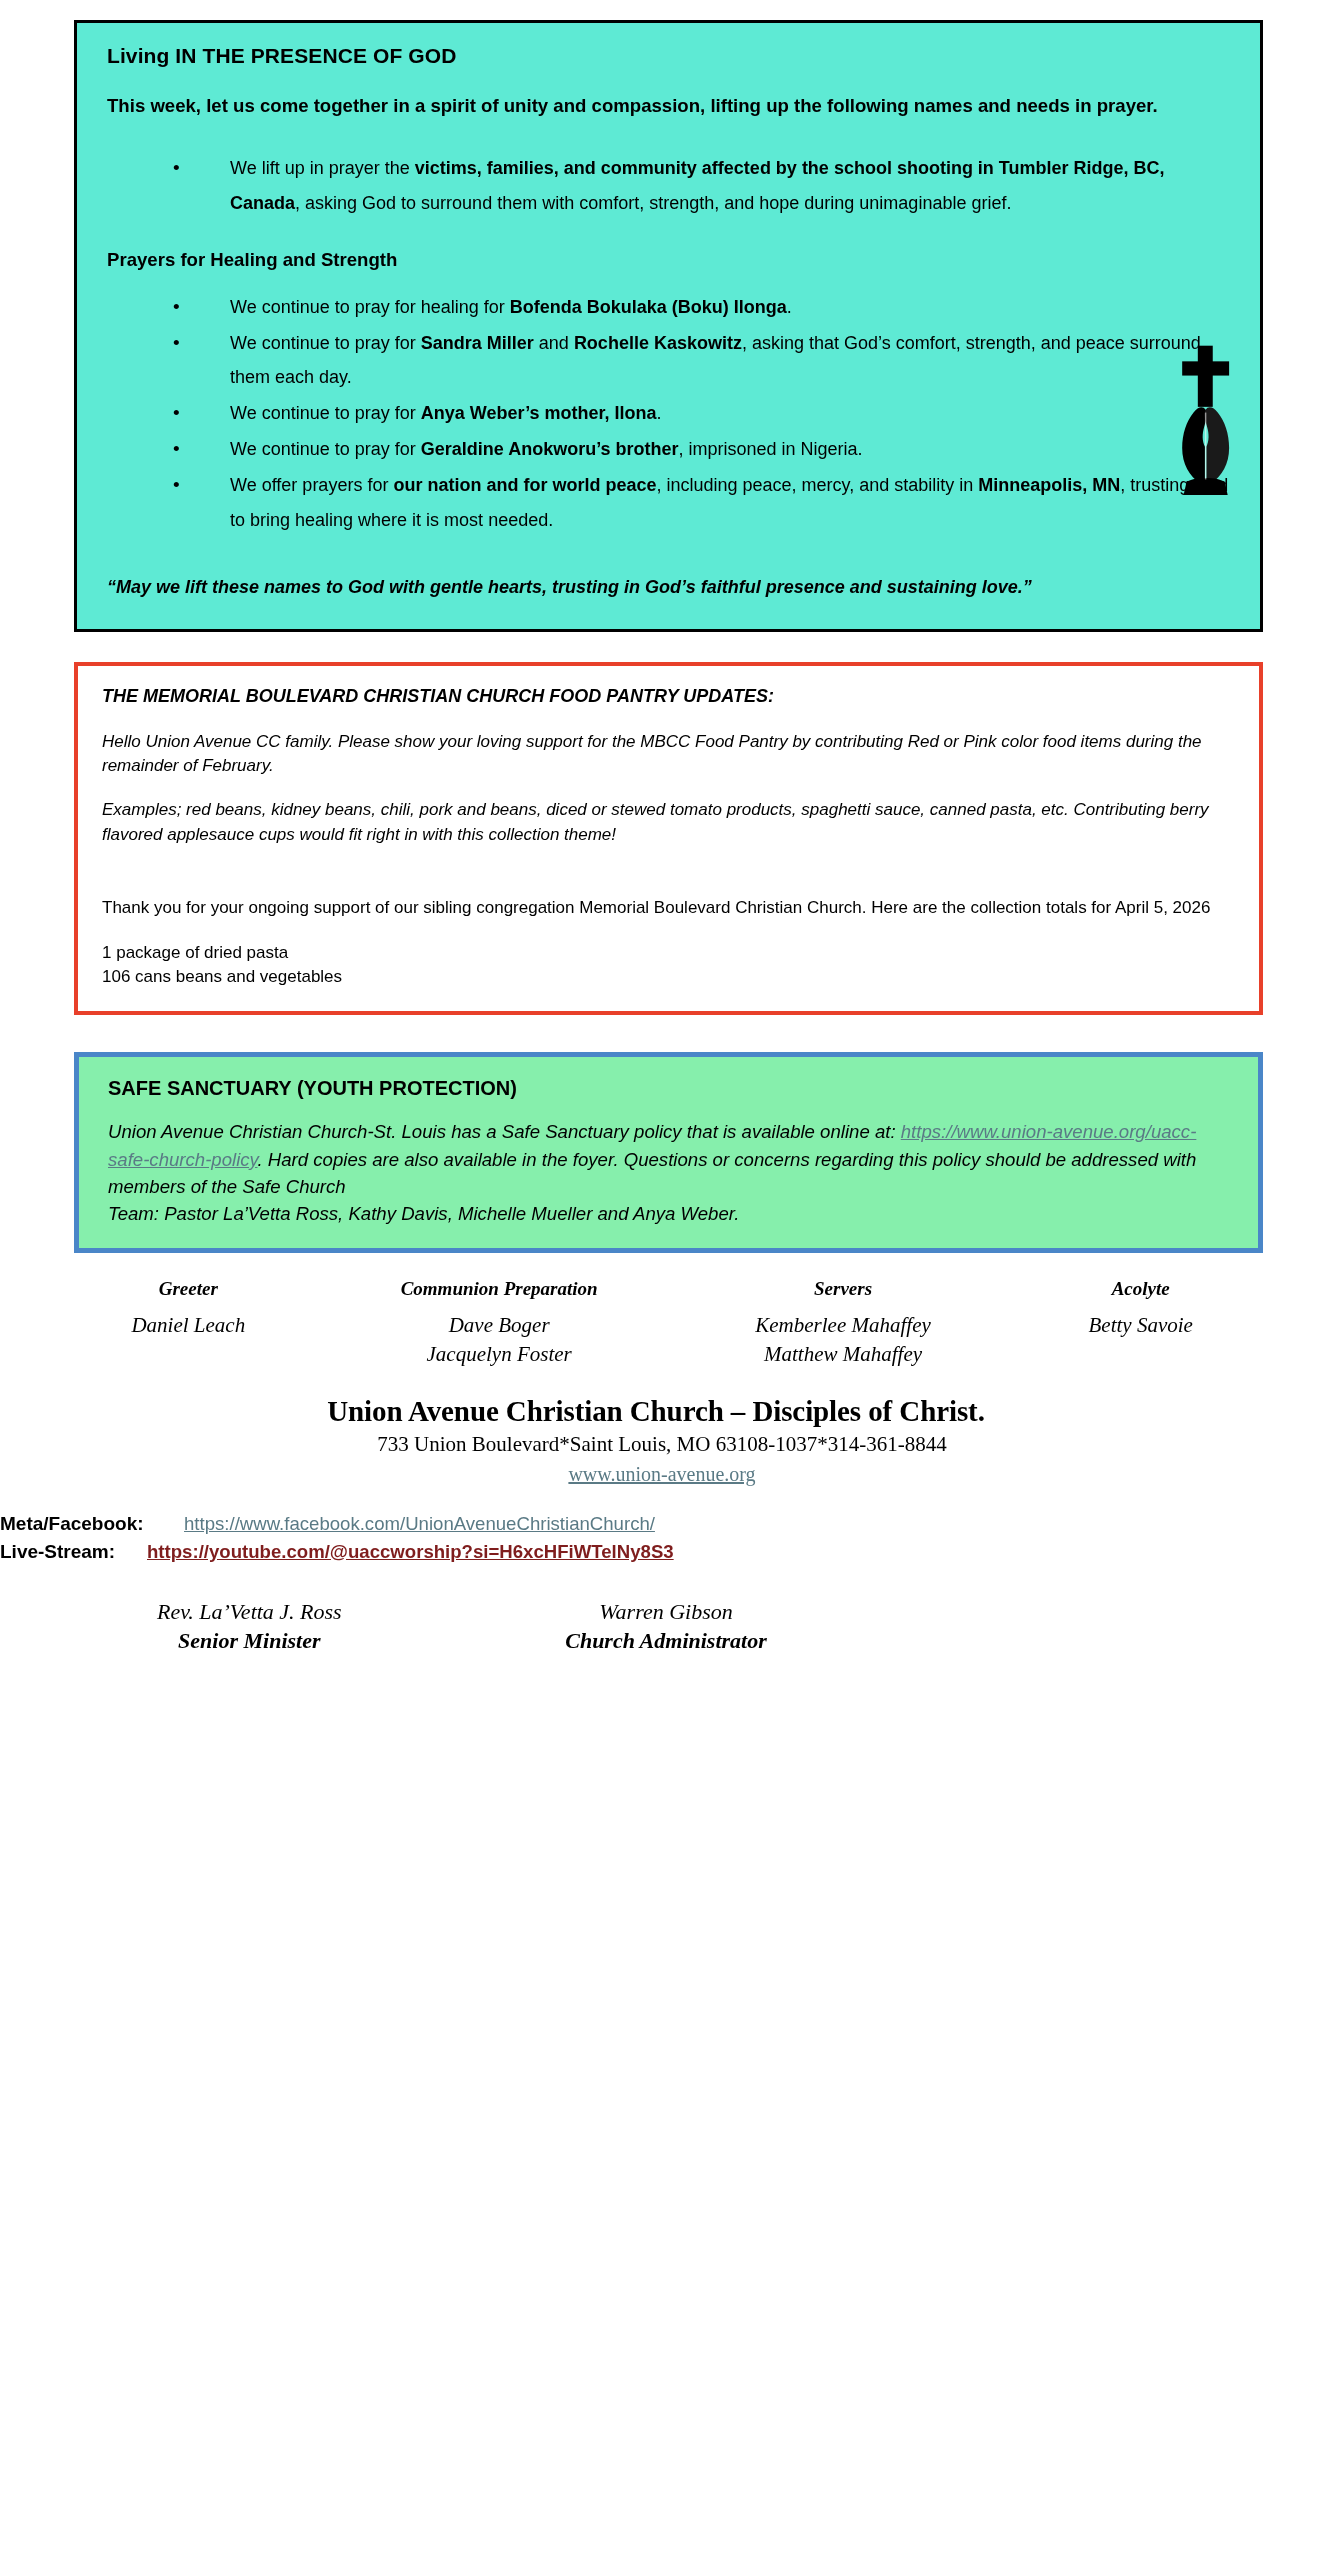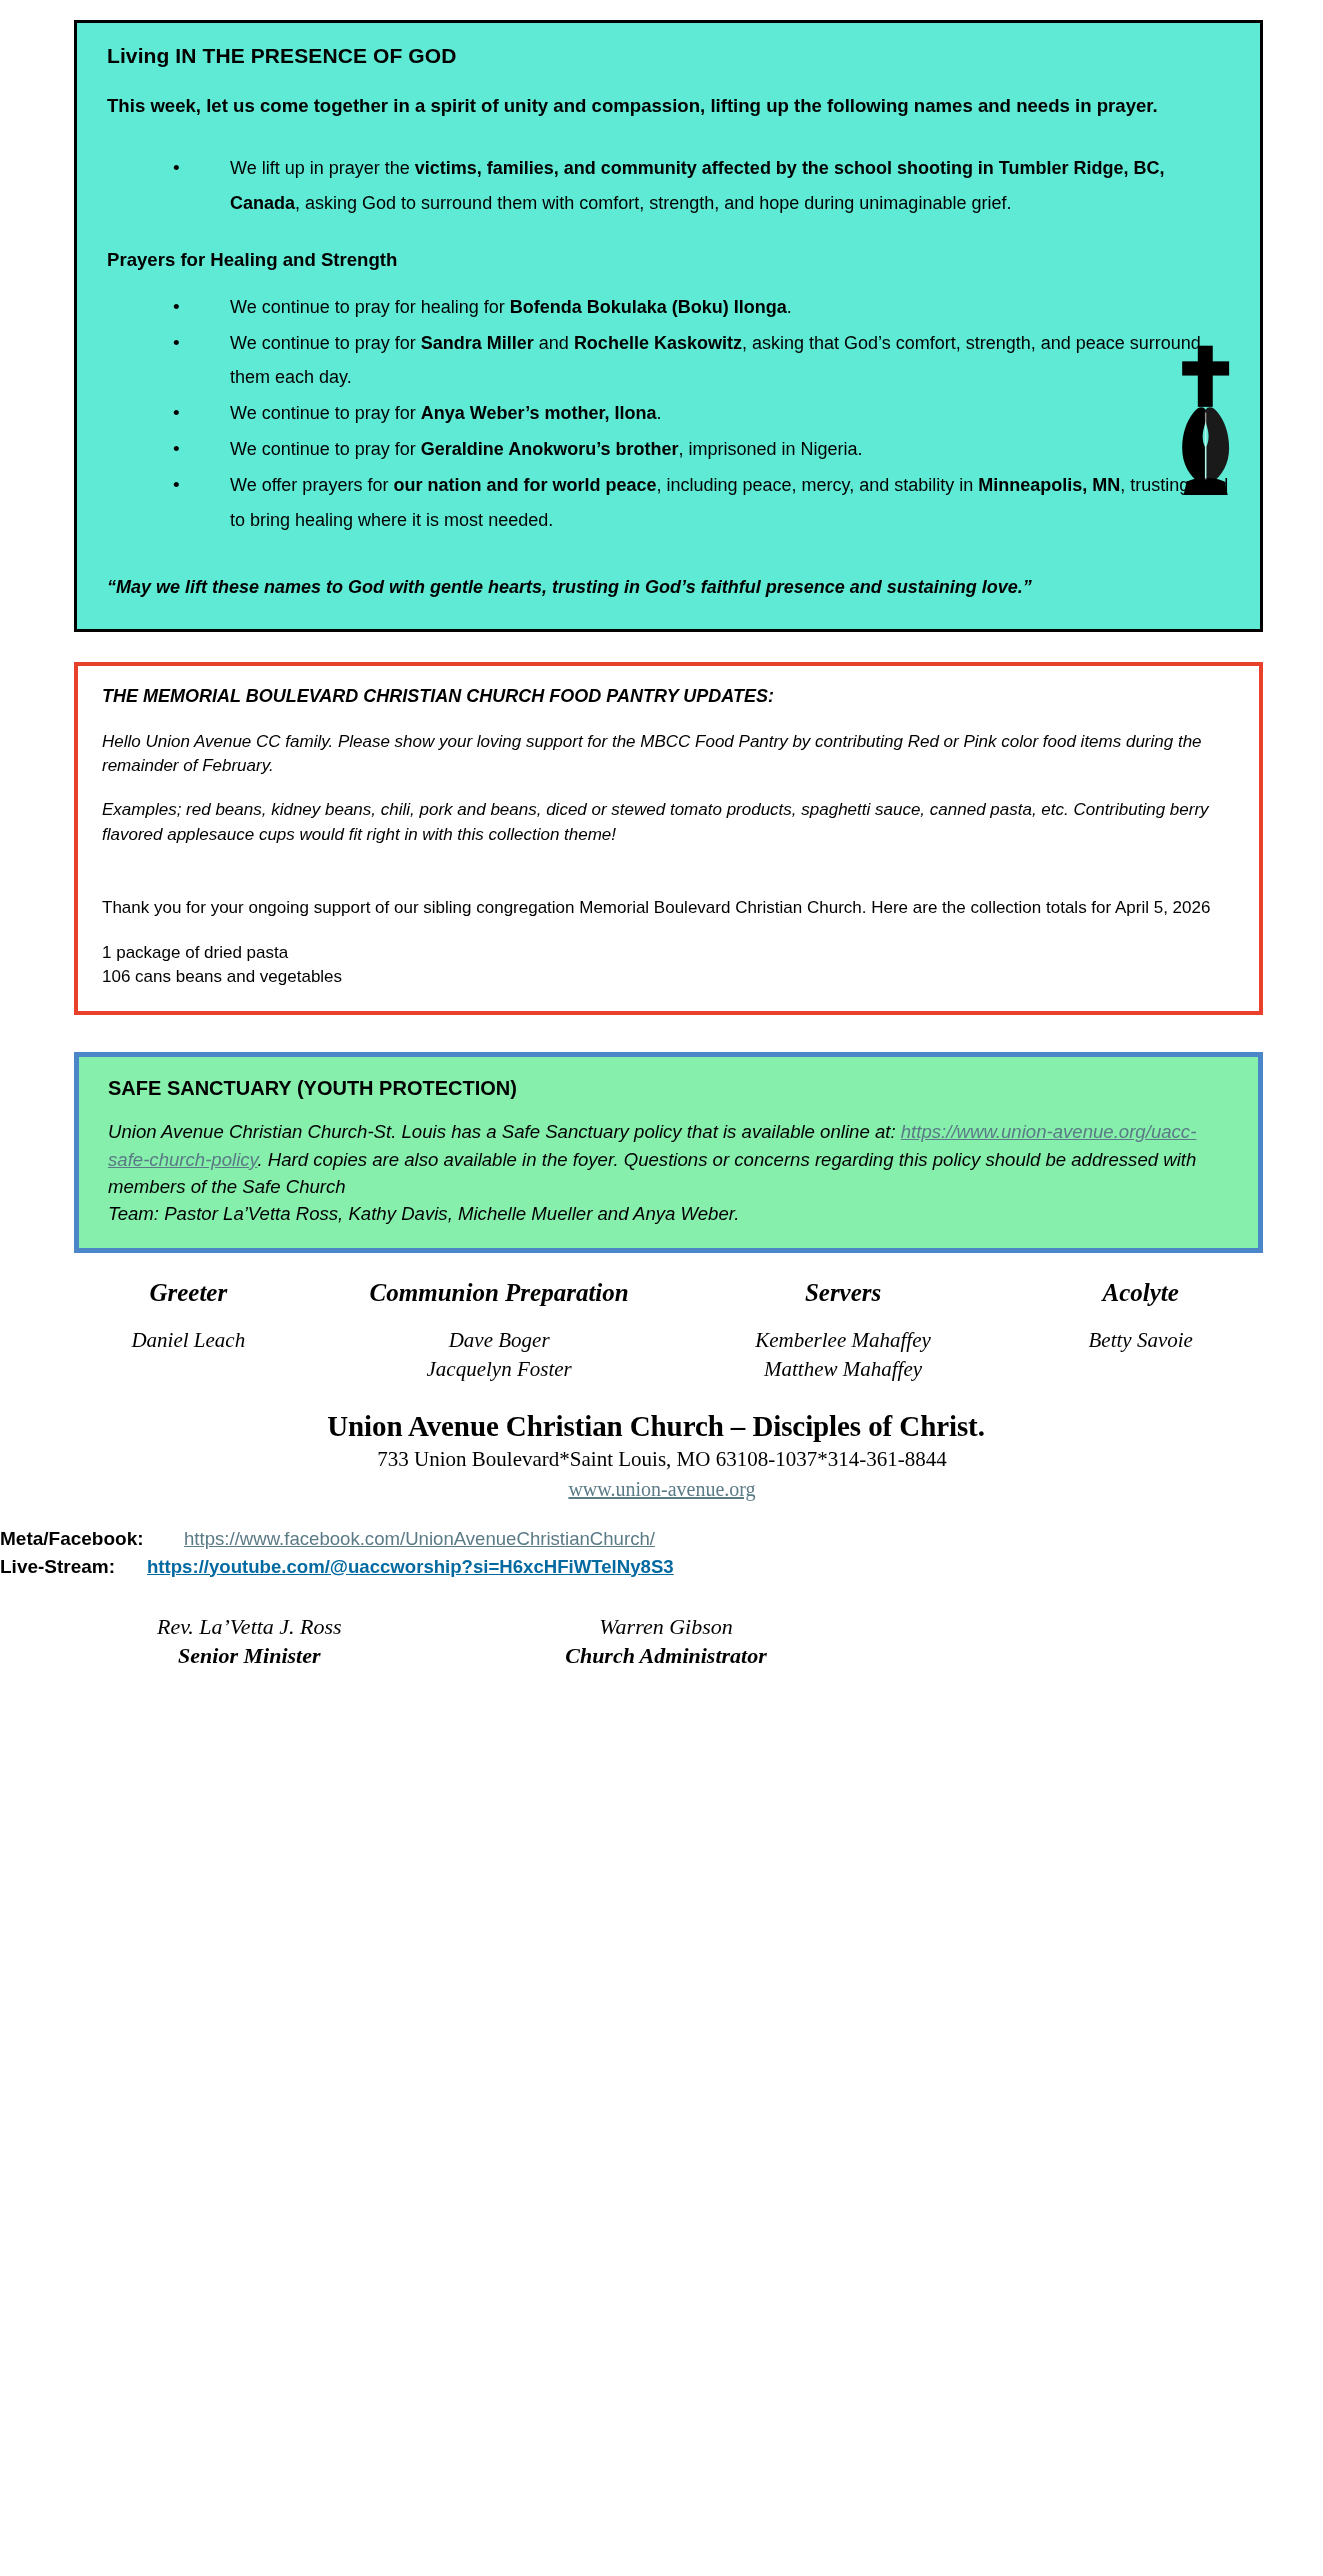--- a/index.html
+++ b/index.html
@@ -147,25 +147,25 @@
   
   .roles {
     margin: 24px 51px 0 56px;
     display: grid;
     grid-template-columns: 1fr 1.35fr 1.25fr 1fr;
     font-family: "Liberation Serif", serif;
     text-align: center;
   }
   .role-col { padding: 0 2.9px; }
   .role-head {
-    font-size: 25px;
+    font-size: 19px;
     font-weight: bold;
     font-style: italic;
     line-height: 1.3;
-    margin-bottom: 16px;
+    margin-bottom: 9px;
   }
   .role-name {
     font-size: 21px;
     font-style: italic;
     line-height: 1.38;
   }
 
   
   .church-name {
     font-family: "Liberation Serif", serif;
@@ -205,21 +205,21 @@
   .social-row.fb .social-label { min-width: 184px; }
   .social-row.ls .social-label { min-width: 147px; }
   .social-row .social-value { white-space: nowrap; }
   .fb-link {
     color: #5A7A85;
     text-decoration: underline;
     font-weight: normal;
     font-size: 18.6px;
   }
   .ls-link {
-    color: #0369a1;
+    color: #7f1d1d;
     font-weight: bold;
     font-size: 18.6px;
   }
 
   
   .staff {
     margin: 33px 33px 0 41px;
     display: grid;
     grid-template-columns: 1fr 1fr 1fr;
     font-family: "Liberation Serif", serif;

